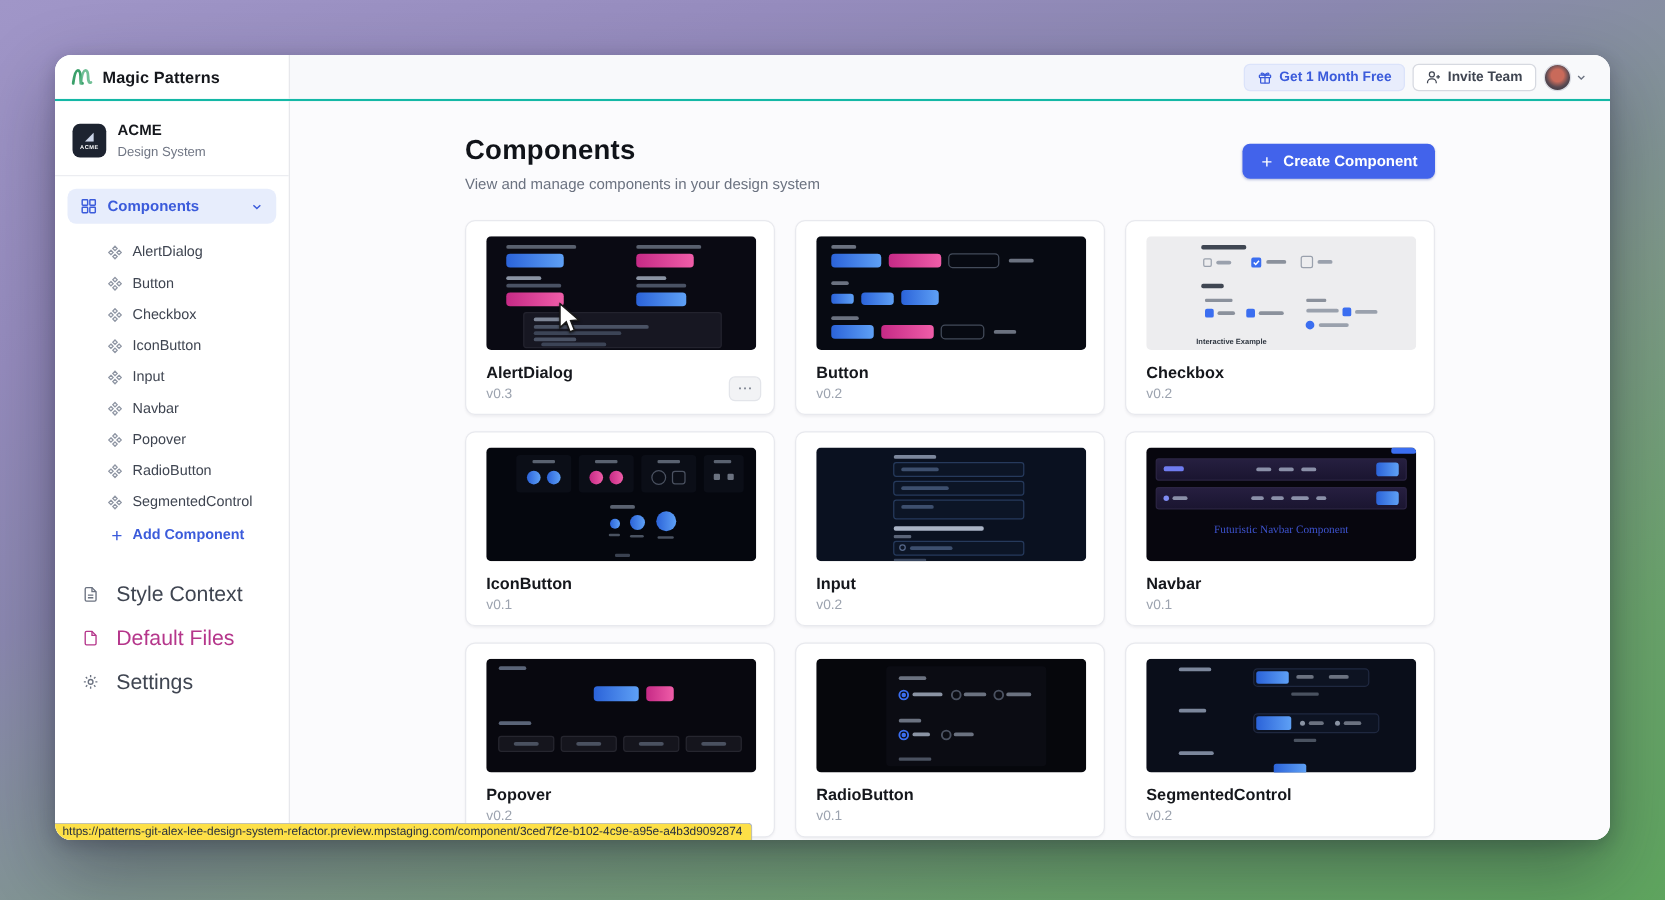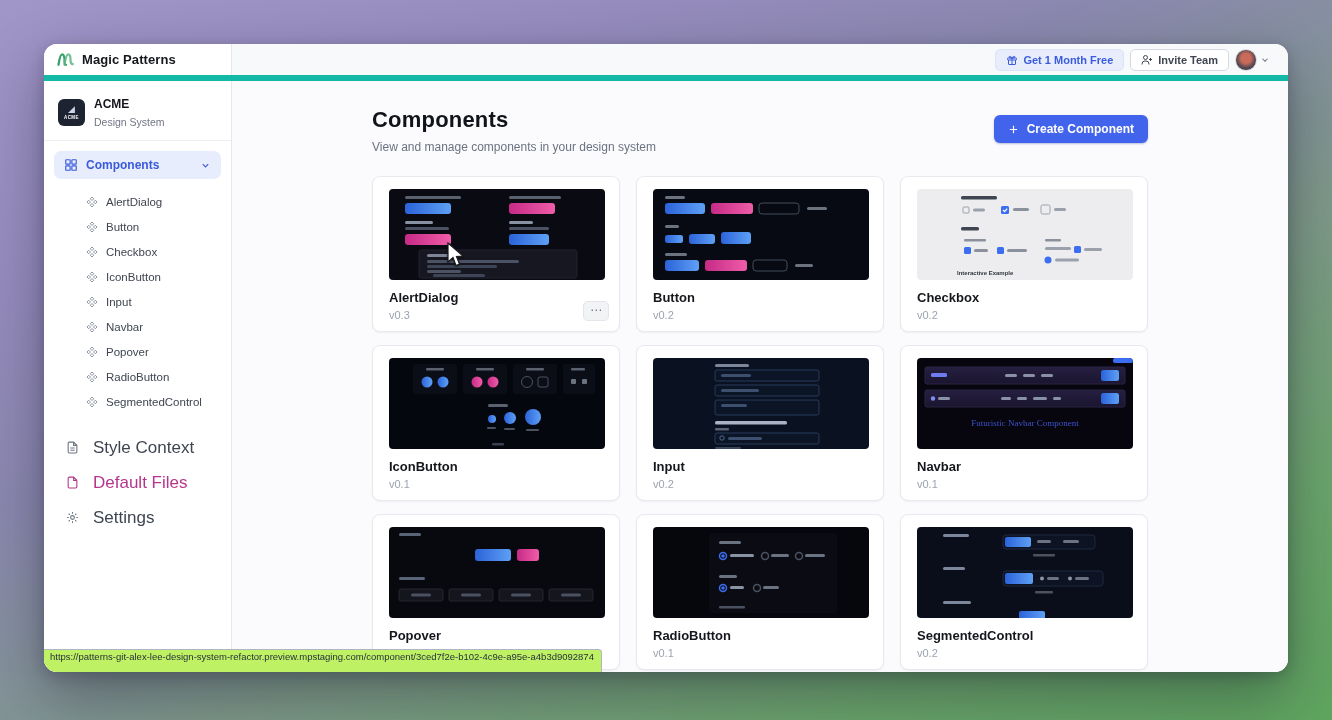--- a/index.html
+++ b/index.html
@@ -5,21 +5,21 @@
   * { margin:0; padding:0; box-sizing:border-box; }
   html,body { width:1332px; height:720px; overflow:hidden;
     font-family:"Liberation Sans","DejaVu Sans",sans-serif; }
   body { background:linear-gradient(155deg,#a096c8 0%,#968cbe 22%,#8b88b0 38%,#7e9a88 62%,#6ba56c 82%,#5fa55f 100%); position:relative; }
 
   .window { position:absolute; left:44px; top:44px; width:1244px; height:628px;
     background:#fff; border-radius:13px; overflow:hidden;
     box-shadow:0 24px 60px rgba(20,20,40,.38), 0 4px 14px rgba(20,20,40,.22); }
 
   
-  .topbar { height:37px; display:flex; border-bottom:6px solid #14b8a6; }
+  .topbar { height:37px; display:flex; border-bottom:2px solid #14b8a6; }
   .topbar-logo { width:188px; background:#fff; border-right:1px solid #e7e8ec;
     display:flex; align-items:center; gap:7px; padding-left:13px; }
   .topbar-logo .brand { font-size:13px; font-weight:700; color:#15171c; letter-spacing:.1px; }
   .topbar-right { flex:1; background:#f8f9fb; display:flex; align-items:center;
     justify-content:flex-end; gap:6px; padding-right:18px; }
   .pill-btn { display:flex; align-items:center; gap:5px; font-size:11px; font-weight:600;
     padding:4px 10px; border-radius:5px; cursor:pointer; }
   .promo { background:#e8edfc; color:#3b5bdb; border:1px solid #dbe3fa; }
   .invite { background:#fff; color:#3f4551; border:1px solid #d6d9e0; }
   .avatar-wrap { display:flex; align-items:center; gap:3px; }
@@ -68,22 +68,22 @@
   .card { background:#fff; border:1px solid #e8e9ee; border-radius:8px; padding:12px 16px 10px;
     box-shadow:0 1px 2px rgba(16,24,40,.05); position:relative; cursor:pointer; }
   .preview { width:216px; height:91px; border-radius:4px; overflow:hidden; display:block; }
   .card-name { font-size:13px; font-weight:600; color:#15171c; margin-top:10px; }
   .card-ver { font-size:11px; color:#9ca3af; margin-top:4px; }
   .card-menu { position:absolute; right:10px; bottom:10px; width:26px; height:20px;
     background:#f2f3f5; border:1px solid #e3e5ea; border-radius:5px; color:#6b7280;
     font-size:12px; line-height:17px; text-align:center; cursor:pointer; }
 
   
-  .statusbar { position:absolute; left:0; bottom:0; height:23px; max-width:600px;
-    background:#bef264; border:1px solid #aeb6c4; border-left:none; border-bottom:none;
+  .statusbar { position:absolute; left:0; bottom:0; height:14px; max-width:600px;
+    background:#fde047; border:1px solid #aeb6c4; border-left:none; border-bottom:none;
     border-radius:0 4px 0 0; padding:1px 7px 0 6px; font-size:9.5px; color:#28303d;
     white-space:nowrap; overflow:hidden; z-index:5; }
 
   .cursor { position:absolute; left:447px; top:242px; z-index:9; pointer-events:none;
     filter:drop-shadow(0 1px 1px rgba(0,0,0,.5)); }
 
   svg.icon { flex:none; display:block; }
 </style>
 </head>
 <body>
@@ -244,20 +244,26 @@
           <span>RadioButton</span>
         </div>
         <div class="comp-item">
           <svg class="icon" width="12" height="12" viewBox="0 0 24 24" fill="none" stroke="#8e95a3" stroke-width="2">
               <path d="M12 2l3.5 3.5L12 9 8.5 5.5z"></path>
               <path d="M18.5 8.5L22 12l-3.5 3.5L15 12z"></path>
               <path d="M5.5 8.5L9 12l-3.5 3.5L2 12z"></path>
               <path d="M12 15l3.5 3.5L12 22l-3.5-3.5z"></path>
             </svg>
           <span>SegmentedControl</span>
+        </div>
+        <div class="add-comp">
+          <svg class="icon" width="11" height="11" viewBox="0 0 24 24" fill="none" stroke="#3b5bdb" stroke-width="2.5">
+              <path d="M12 4v16M4 12h16"></path>
+            </svg>
+          <span>Add Component</span>
         </div>
       </div>
 
       <div class="sb-footer">
         <div class="sb-foot-item">
           <svg class="icon" width="13" height="13" viewBox="0 0 24 24" fill="none" stroke="#6b7280" stroke-width="2">
               <path d="M14 2H6a2 2 0 0 0-2 2v16a2 2 0 0 0 2 2h12a2 2 0 0 0 2-2V8z"></path>
               <polyline points="14 2 14 8 20 8"></polyline>
               <path d="M8 13h8M8 17h8"></path>
             </svg>

